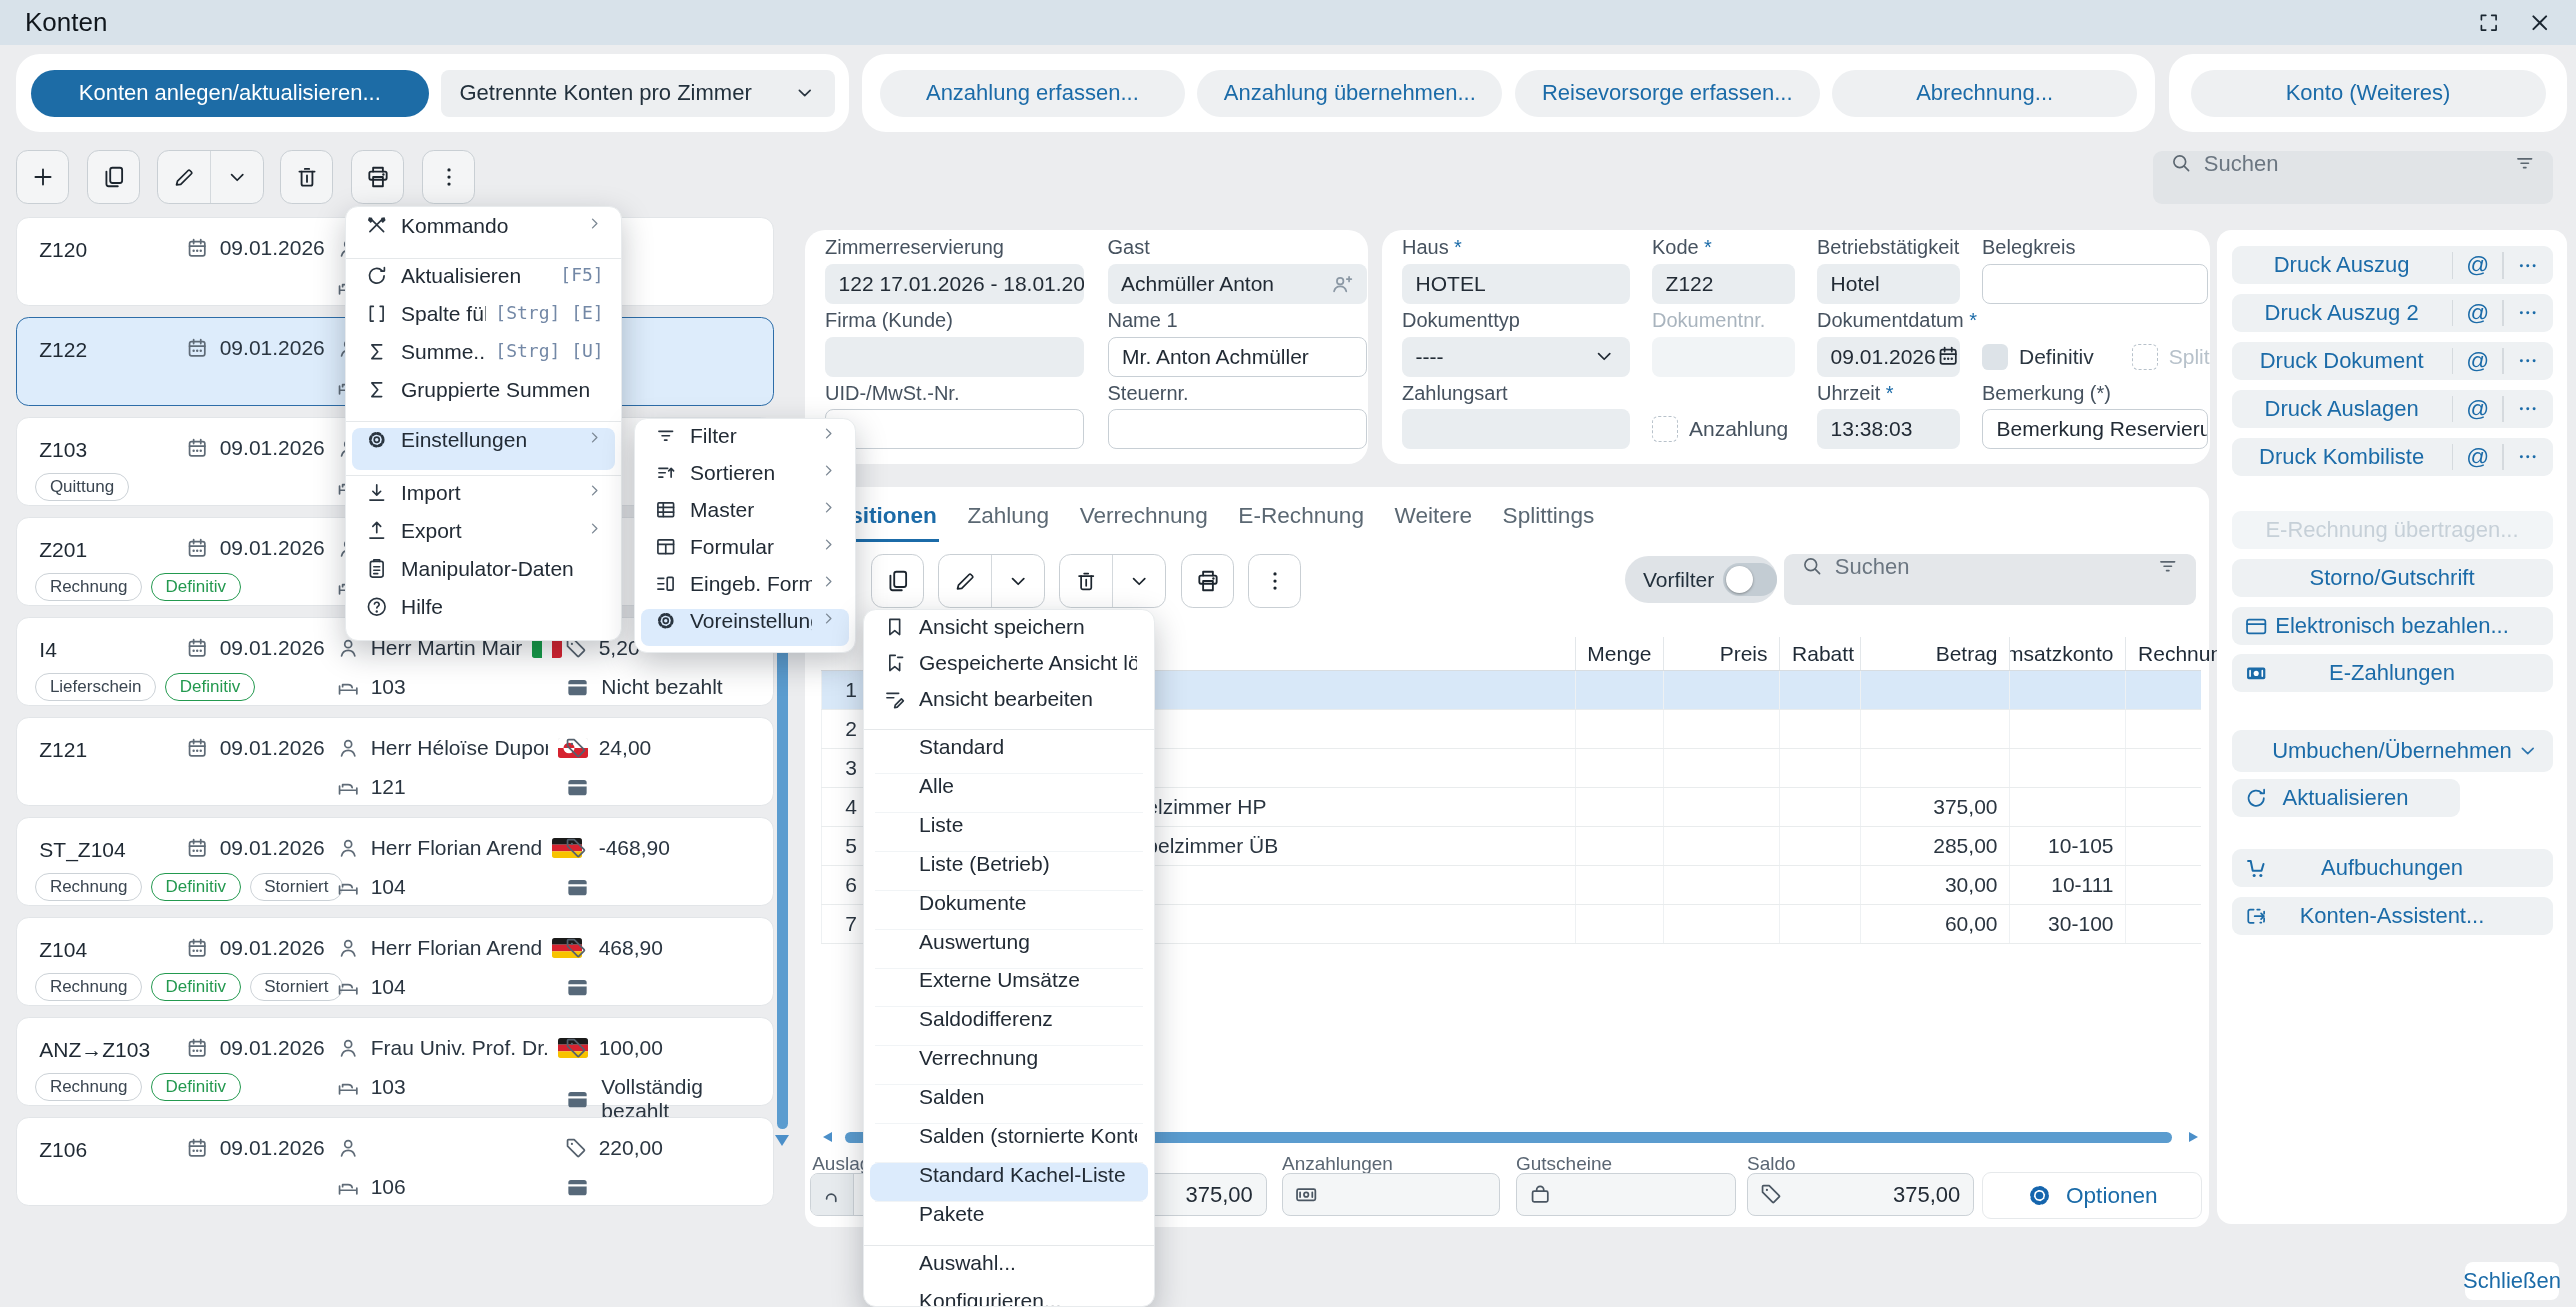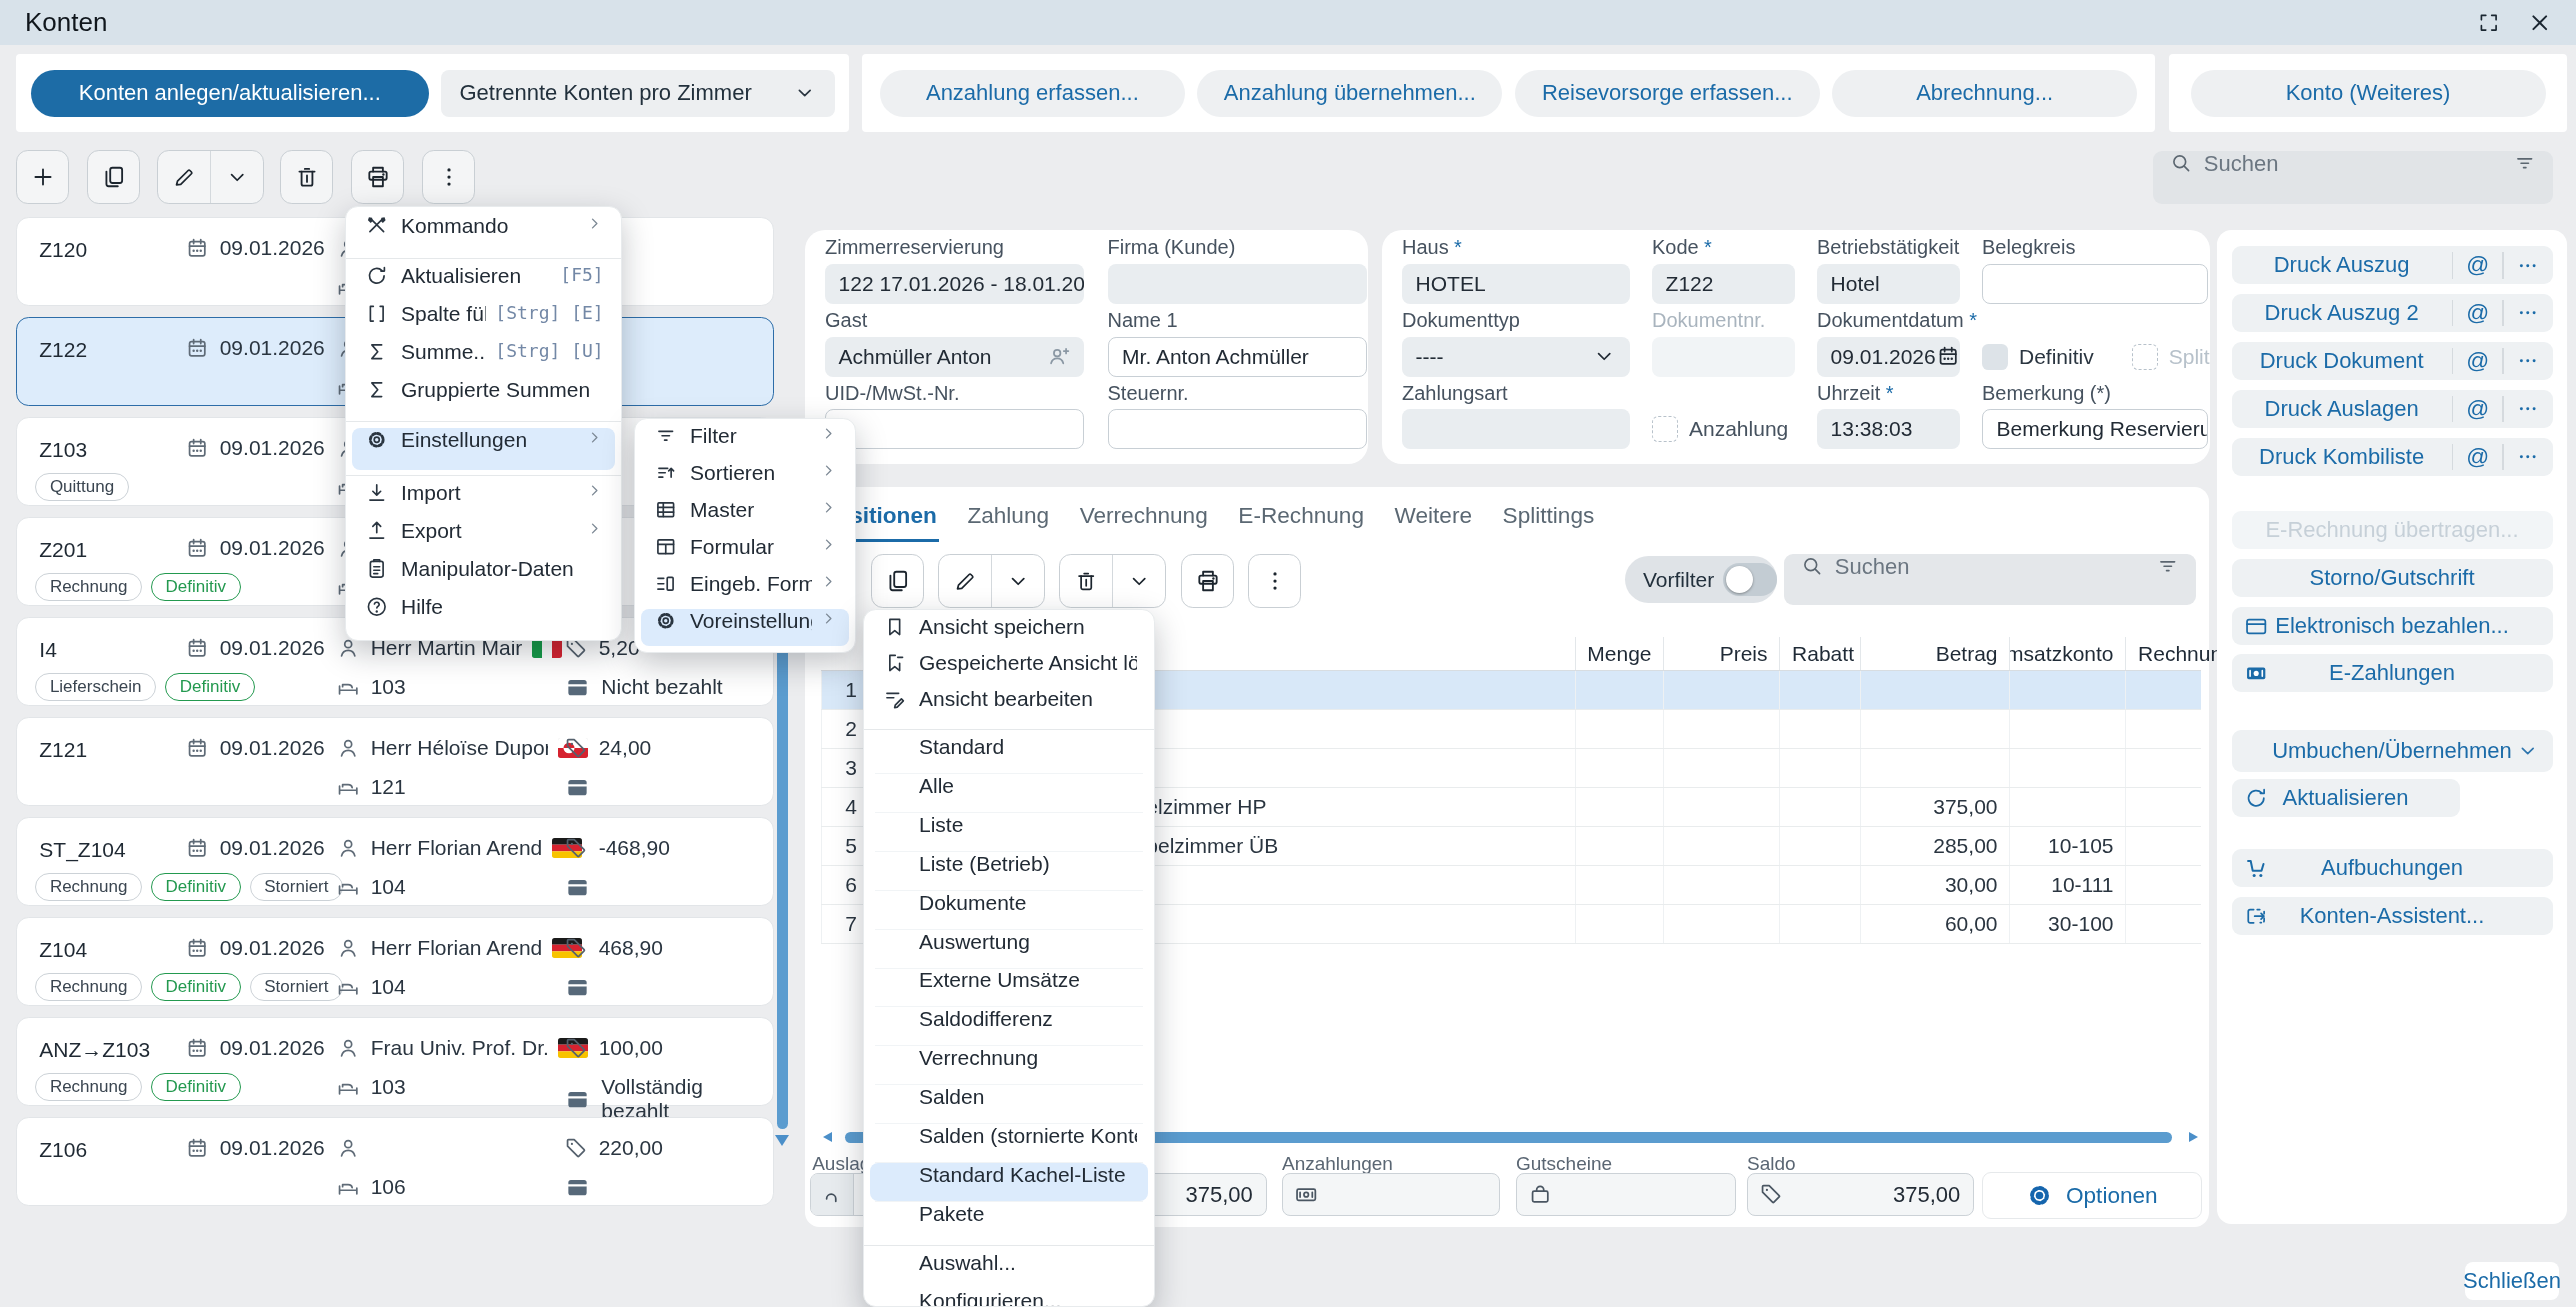--- a/index.html
+++ b/index.html
@@ -7,21 +7,21 @@
 body{position:relative;overflow:hidden;background:#ecedef;font-family:"Liberation Sans","DejaVu Sans",sans-serif;color:#222b35}
 .ic{display:inline-flex;flex:none}
 .ic svg{width:100%;height:100%}
 
 #titlebar{position:absolute;left:0;top:0;right:0;height:45px;background:#d8e2ea;display:flex;align-items:center;padding:0 25px}
 #titlebar .title{font-size:26px;color:#10161c}
 .wctl{position:absolute;right:22px;top:8.1px;display:flex;gap:22px}
 .wbtn{width:29px;height:29px;color:#1a2631;display:flex;align-items:center;justify-content:center}
 .wbtn .ic{width:23.5px;height:23.5px}
 
-.tcard{position:absolute;top:54px;height:78px;background:#fff;border-radius:4px;display:flex;align-items:center;padding:0 14.5px;gap:12.7px}
+.tcard{position:absolute;top:54px;height:78px;background:#fff;border-radius:24px;display:flex;align-items:center;padding:0 14.5px;gap:12.7px}
 #cardA{left:16.3px;width:833px}
 #cardB{left:862px;width:1293px;justify-content:flex-end;padding:0 18px}
 #cardC{left:2169px;width:398px;justify-content:center}
 .bluebtn{width:398px;height:47px;border-radius:23.5px;background:#1d6ca6;color:#fff;font-size:22px;display:flex;align-items:center;justify-content:center}
 .modedrop{flex:1;height:47px;border-radius:8.1px;background:#edeff1;font-size:22px;color:#22303c;display:flex;align-items:center;padding:0 18px}
 .modedrop .ic{width:23.5px;height:23.5px;margin-left:auto;color:#2a3540}
 .qbtn{flex:1;height:47px;border-radius:23.5px;background:#eef0f2;color:#1b6ba8;font-size:22px;display:flex;align-items:center;justify-content:center}
 
 .tbtn{position:absolute;top:0;height:54px;width:53px;border:1.4px solid #c9cfd4;border-radius:11.8px;background:rgba(255,255,255,.45);display:flex;align-items:center;justify-content:center;color:#1c252e}
 .tbtn .ic{width:26px;height:26px}
@@ -821,38 +821,38 @@
   <div class="fld">
     <div class="flabel">
         <span>Zimmerreservierung</span>
       </div>
     <div class="finput ro">
         <span>122  17.01.2026 - 18.01.2026</span>
       </div>
   </div>
   <div class="fld">
     <div class="flabel">
-        <span>Firma (Kunde)</span>
-      </div>
-    <div class="finput ro">
-        <span></span>
-      </div>
-  </div>
-  <div class="fld">
-    <div class="flabel">
         <span>Gast</span>
       </div>
     <div class="finput ro">
         <span>Achmüller Anton</span>
         <span class="ic ric pale">
           <svg viewBox="0 0 24 24" fill="none" stroke="currentColor" stroke-width="1.7" stroke-linecap="round" stroke-linejoin="round">
             <circle cx="11" cy="9" r="3.2"></circle>
             <path d="M5 19c.8-3.2 3.2-4.8 6-4.8s5.2 1.6 6 4.8M17.5 7h4.5M19.75 4.75v4.5"></path>
           </svg>
         </span>
+      </div>
+  </div>
+  <div class="fld">
+    <div class="flabel">
+        <span>Firma (Kunde)</span>
+      </div>
+    <div class="finput ro">
+        <span></span>
       </div>
   </div>
   <div class="fld">
     <div class="flabel">
         <span>Name 1</span>
       </div>
     <div class="finput ed">
         <span>Mr. Anton Achmüller</span>
       </div>
   </div>

